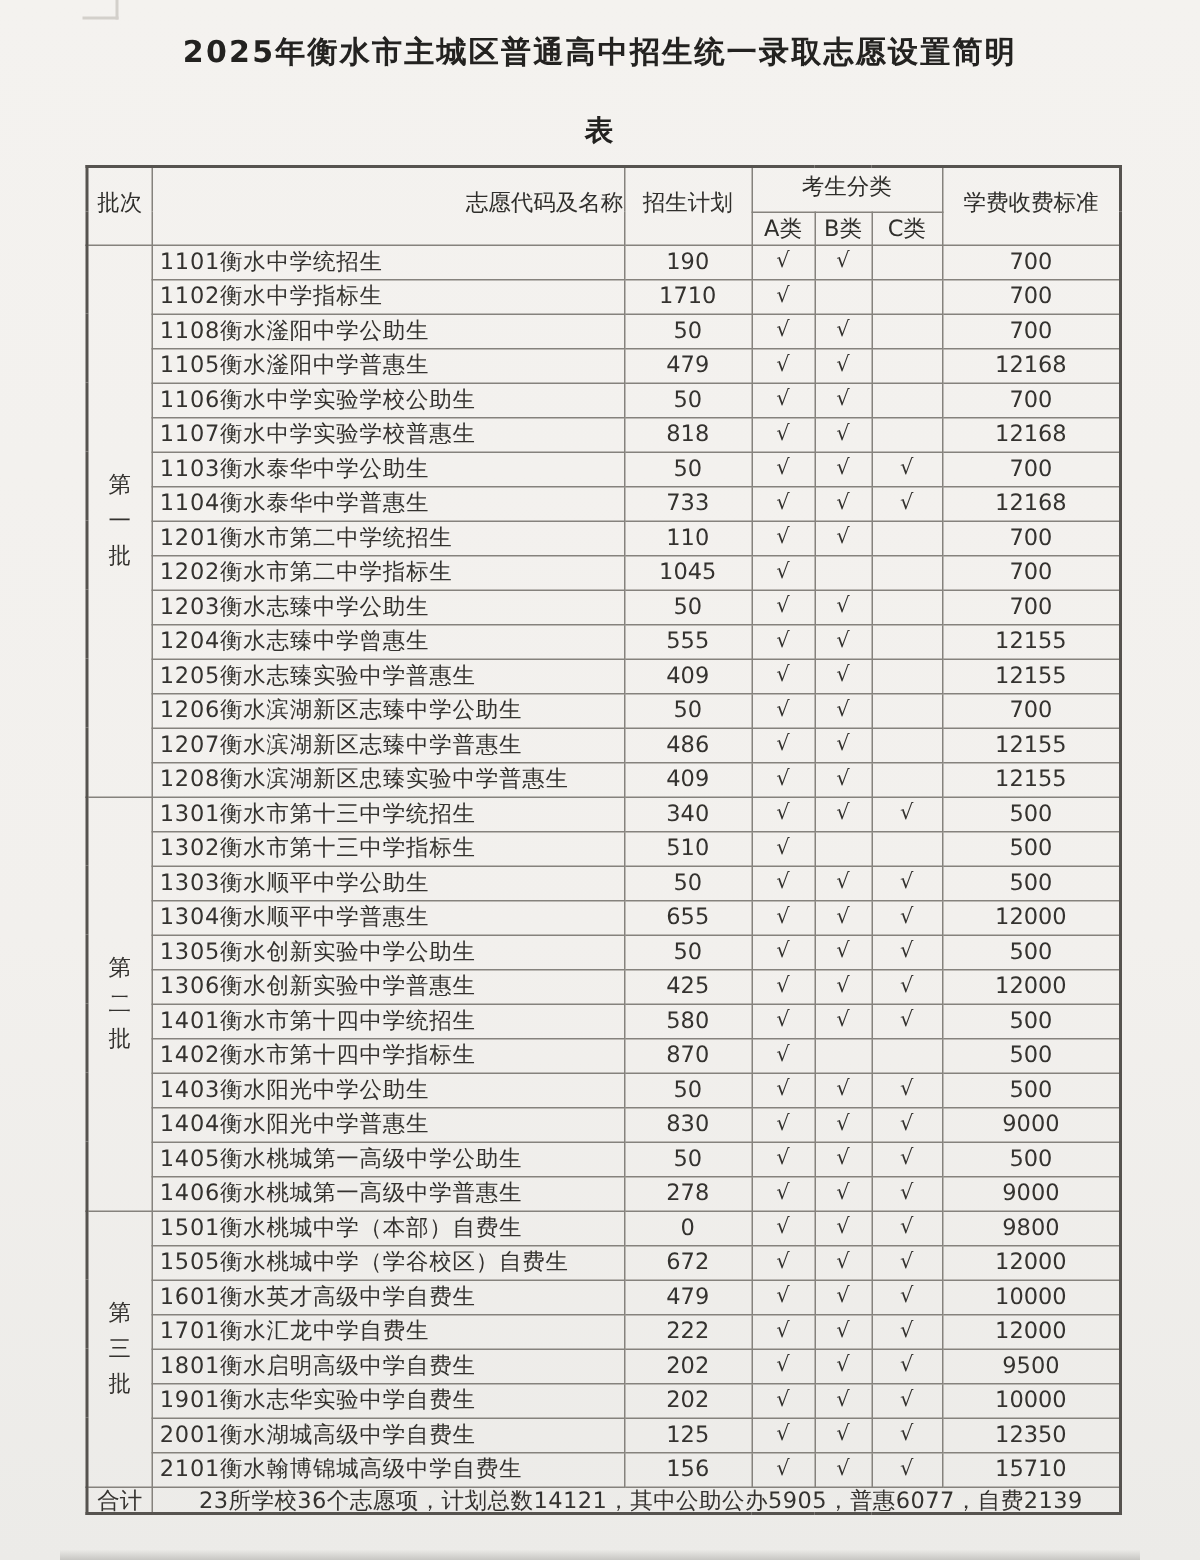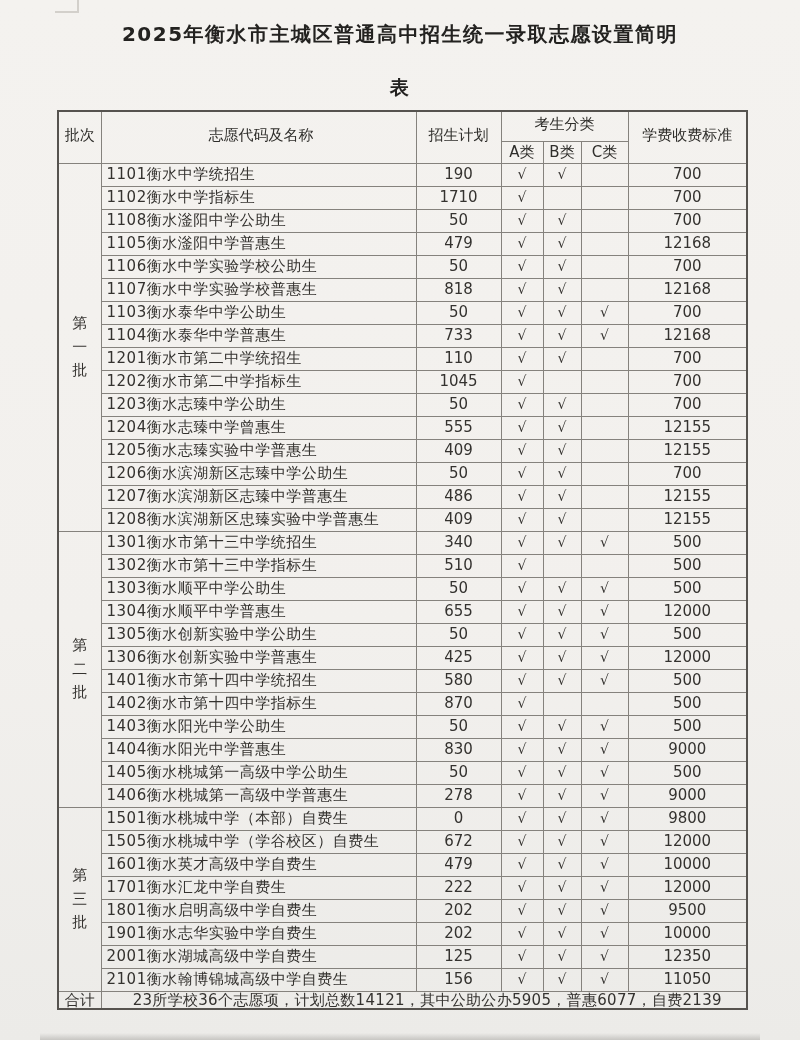--- a/index.html
+++ b/index.html
@@ -84,21 +84,21 @@
       <col style="width:315px">
       <col style="width:85px">
       <col style="width:42px">
       <col style="width:38px">
       <col style="width:47px">
       <col style="width:119px">
     </colgroup>
     <thead>
       <tr class="h1">
         <th rowspan="2">批次</th>
-        <th rowspan="2" style="text-align:center;padding-left:5px">志愿代码及名称</th>
+        <th rowspan="2" style="text-align:right;padding-left:5px">志愿代码及名称</th>
         <th rowspan="2">招生计划</th>
         <th colspan="3">考生分类</th>
         <th rowspan="2">学费收费标准</th>
       </tr>
       <tr class="h2">
         <th>A类</th>
         <th>B类</th>
         <th>C类</th>
       </tr>
     </thead>
@@ -397,21 +397,21 @@
           <td class="check-cell">√</td>
           <td class="check-cell">√</td>
           <td class="num-cell">12350</td>
         </tr>
         <tr>
           <td class="name-cell">2101衡水翰博锦城高级中学自费生</td>
           <td class="num-cell">156</td>
           <td class="check-cell">√</td>
           <td class="check-cell">√</td>
           <td class="check-cell">√</td>
-          <td class="num-cell">11050</td>
+          <td class="num-cell">15710</td>
         </tr>
       </tbody>
     <tfoot>
       <tr>
         <td class="footer-label">合计</td>
         <td colspan="6" class="footer-text">23所学校36个志愿项，计划总数14121，其中公助公办5905，普惠6077，自费2139</td>
       </tr>
     </tfoot>
   </table>
 

